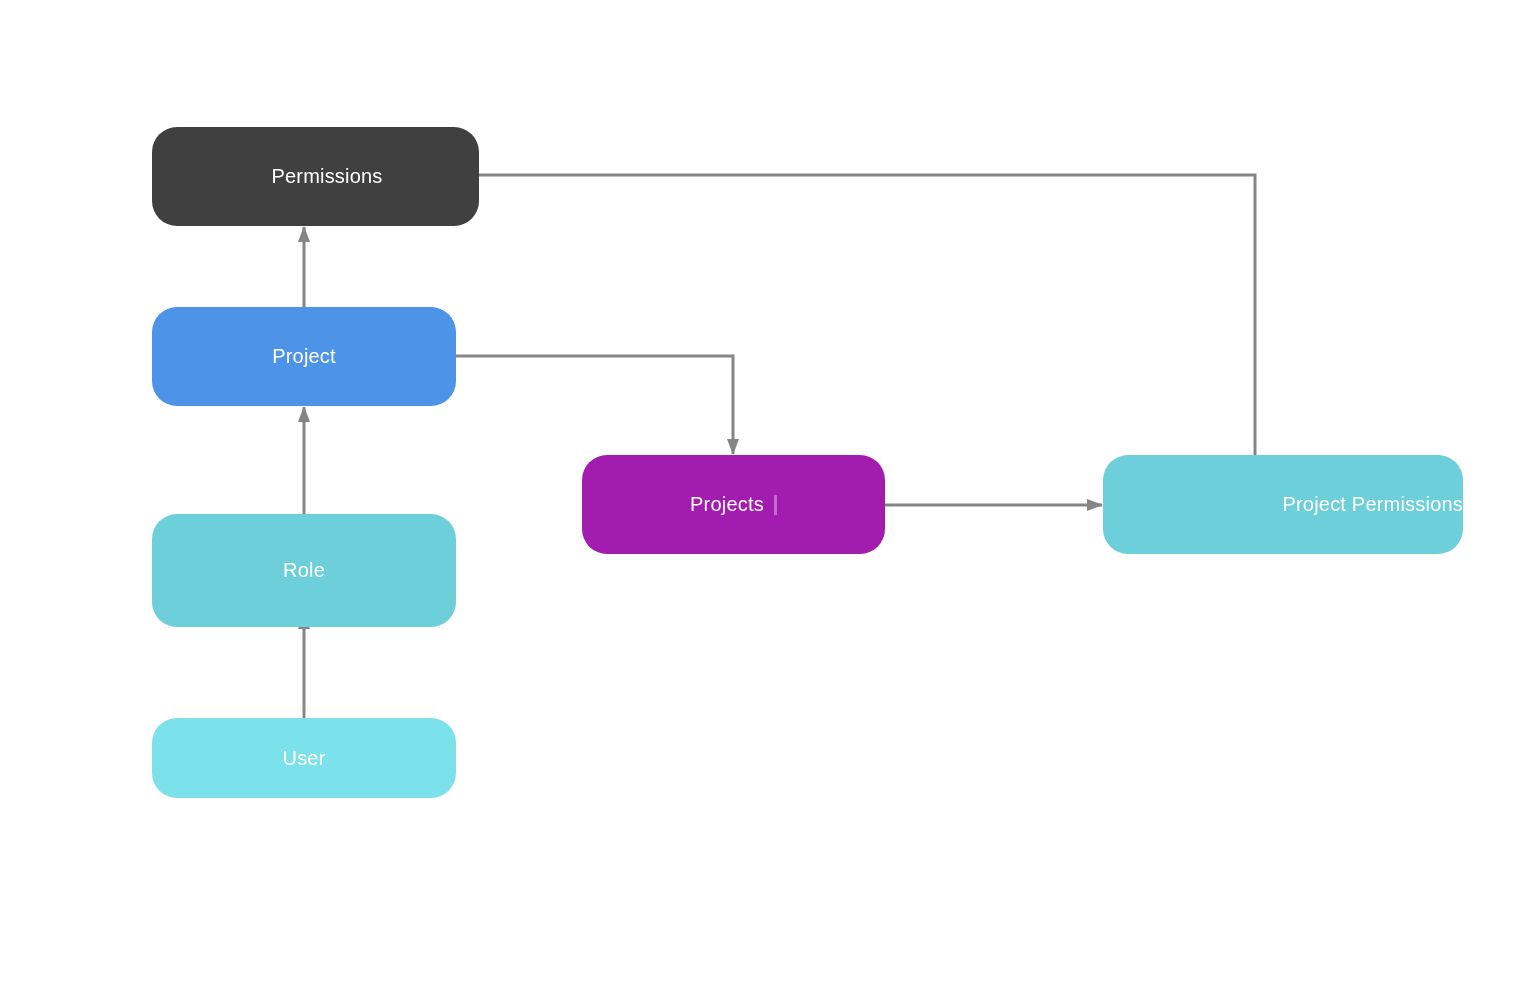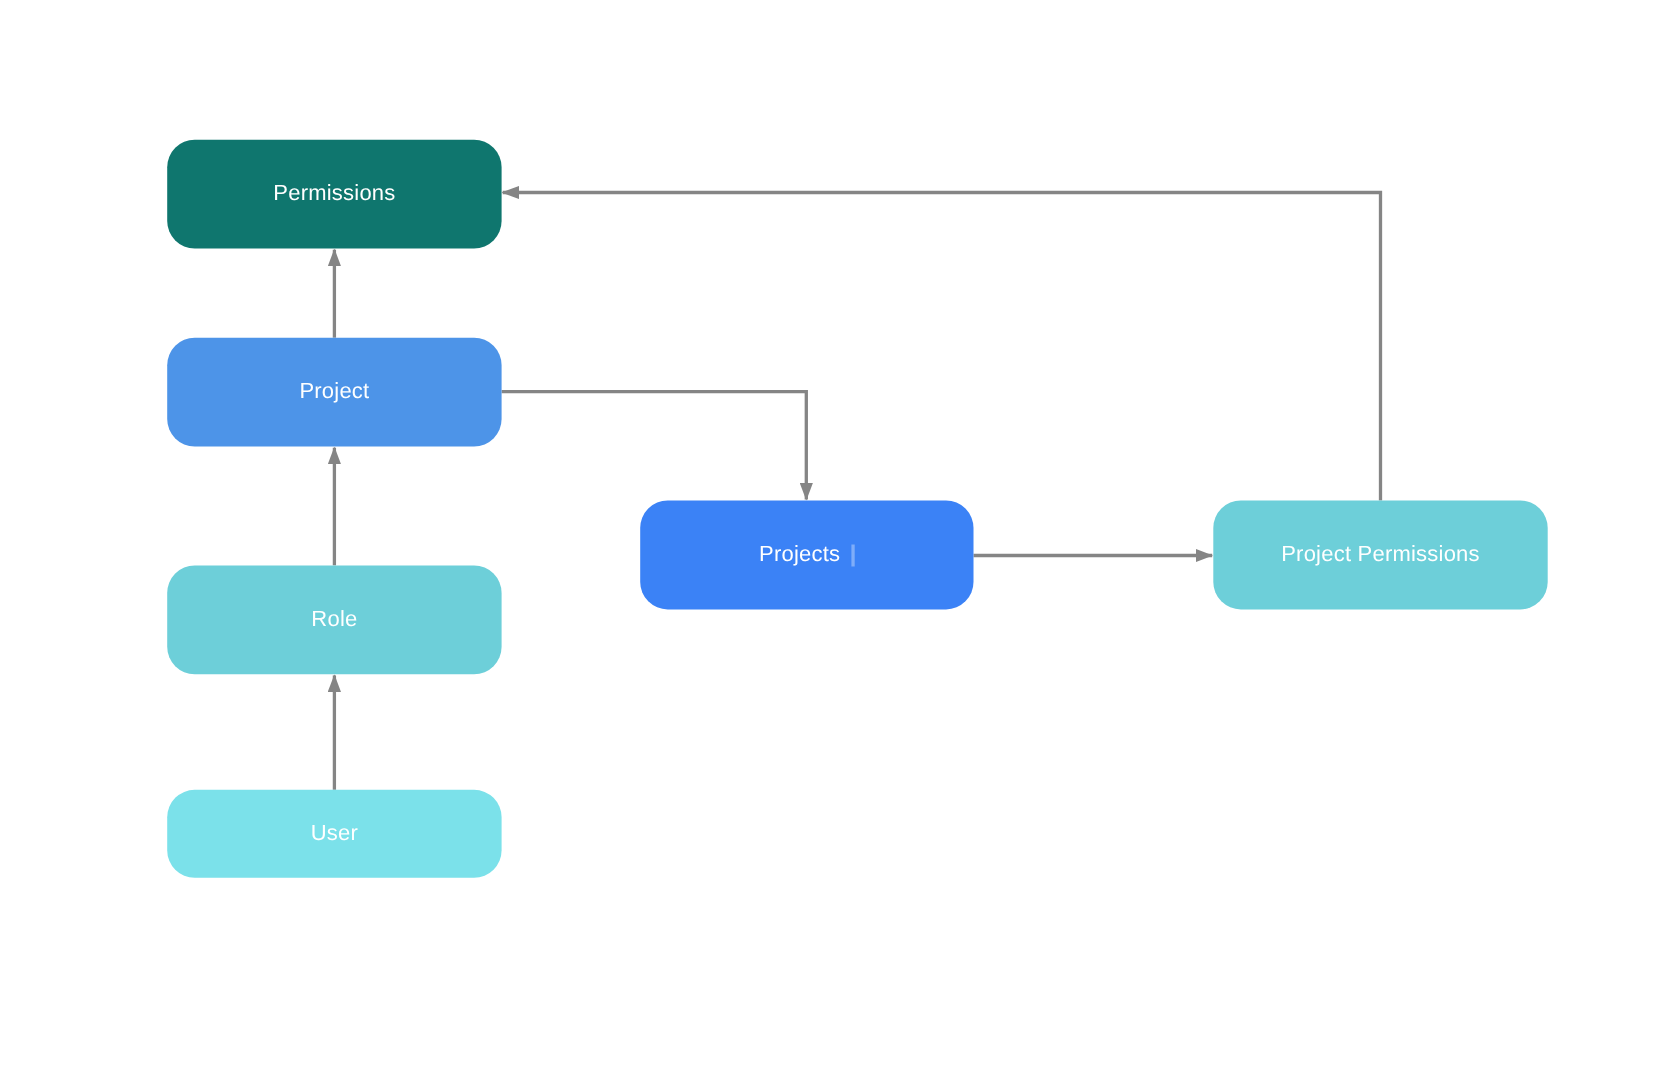--- a/index.html
+++ b/index.html
@@ -32,24 +32,24 @@
     font-size: 20px;
     letter-spacing: 0.2px;
     cursor: default;
   }
   .node-label {
     white-space: nowrap;
   }
   
   #node-permissions          { left: 152px;  top: 127px; width: 304px; height: 99px; }
   #node-schemes              { left: 152px;  top: 307px; width: 304px; height: 99px; }
-  #node-role                 { left: 152px;  top: 514px; width: 304px; height: 99px; }
+  #node-role                 { left: 152px;  top: 514px; width: 304px; height: 113px; }
   #node-user                 { left: 152px;  top: 718px; width: 304px; height: 80px; }
   #node-projects             { left: 582px;  top: 455px; width: 303px; height: 99px; }
-  #node-project-permissions  { left: 1103px; top: 455px; width: 304px; height: 99px; }
+  #node-project-permissions  { left: 1103px; top: 455px; width: 360px; height: 99px; justify-content: flex-end; }
 
   .caret-artifact {
     display: inline-block;
     width: 3px;
     height: 20px;
     margin-left: 10px;
     background: rgba(255, 255, 255, 0.35);
     vertical-align: middle;
   }
 </style>
@@ -67,37 +67,37 @@
     <g fill="none" stroke="#858585" stroke-width="3">
       <path d="M304,718 L304,614" marker-end="url(#arrowhead)" stroke="#858585"></path>
       <path d="M304,514 L304,407" marker-end="url(#arrowhead)" stroke="#858585"></path>
       <path d="M304,307 L304,227" marker-end="url(#arrowhead)" stroke="#858585"></path>
       <path d="M456,356 L733,356 L733,454" marker-end="url(#arrowhead)" stroke="#858585"></path>
       <path d="M885,505 L1102,505" marker-end="url(#arrowhead)" stroke="#858585"></path>
       <path d="M1255,455 L1255,175 L457,175" marker-end="url(#arrowhead)" stroke="#858585"></path>
     </g>
   </svg>
 
-  <div class="node" id="node-permissions" style="background-color: #0f766e; color: rgb(255, 255, 255);">
+  <div class="node" id="node-permissions" style="background-color: #404040; color: rgb(255, 255, 255); padding-left: 23px;">
     <span class="node-label">Permissions</span>
   </div>
 
   <div class="node" id="node-schemes" style="background-color: rgb(77, 148, 232); color: rgb(255, 255, 255);">
     <span class="node-label">Project</span>
   </div>
 
   <div class="node" id="node-role" style="background-color: rgb(109, 207, 217); color: rgb(255, 255, 255);">
     <span class="node-label">Role</span>
   </div>
 
   <div class="node" id="node-user" style="background-color: rgb(123, 225, 234); color: rgb(255, 255, 255);">
     <span class="node-label">User</span>
   </div>
 
-  <div class="node" id="node-projects" style="background-color: #3b82f6; color: rgb(255, 255, 255); align-items: center;">
+  <div class="node" id="node-projects" style="background-color: #a21caf; color: rgb(255, 255, 255); align-items: center;">
     <span class="node-label">Projects</span>
     <span class="caret-artifact"></span>
   </div>
 
   <div class="node" id="node-project-permissions" style="background-color: rgb(109, 207, 217); color: rgb(255, 255, 255);">
     <span class="node-label">Project Permissions</span>
   </div>
 
 </div>
 

